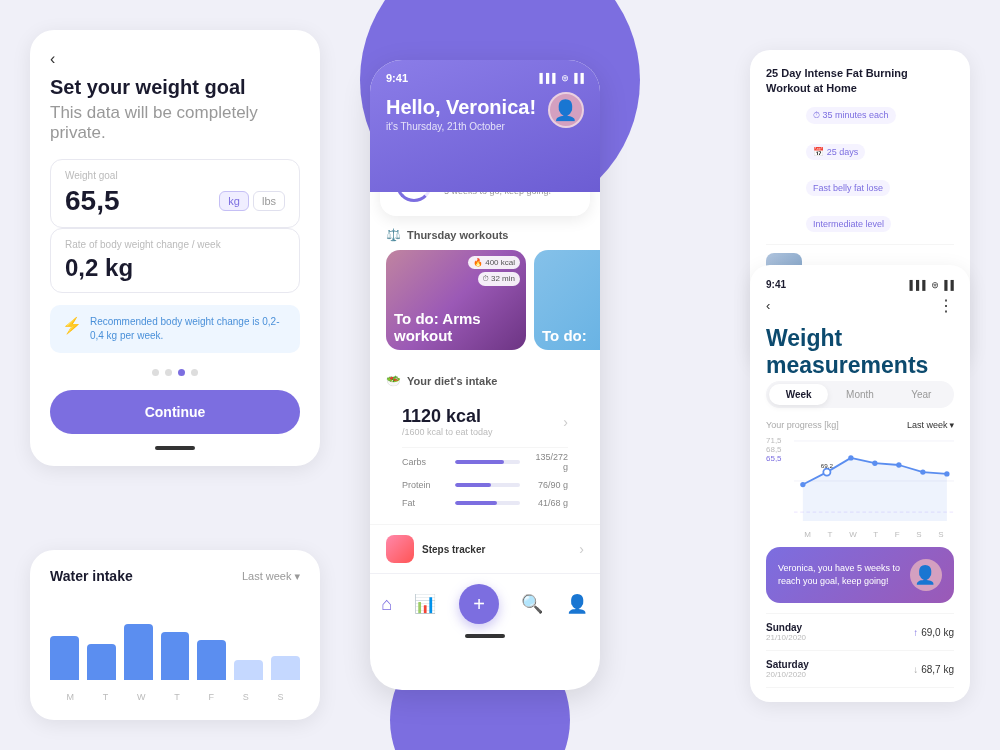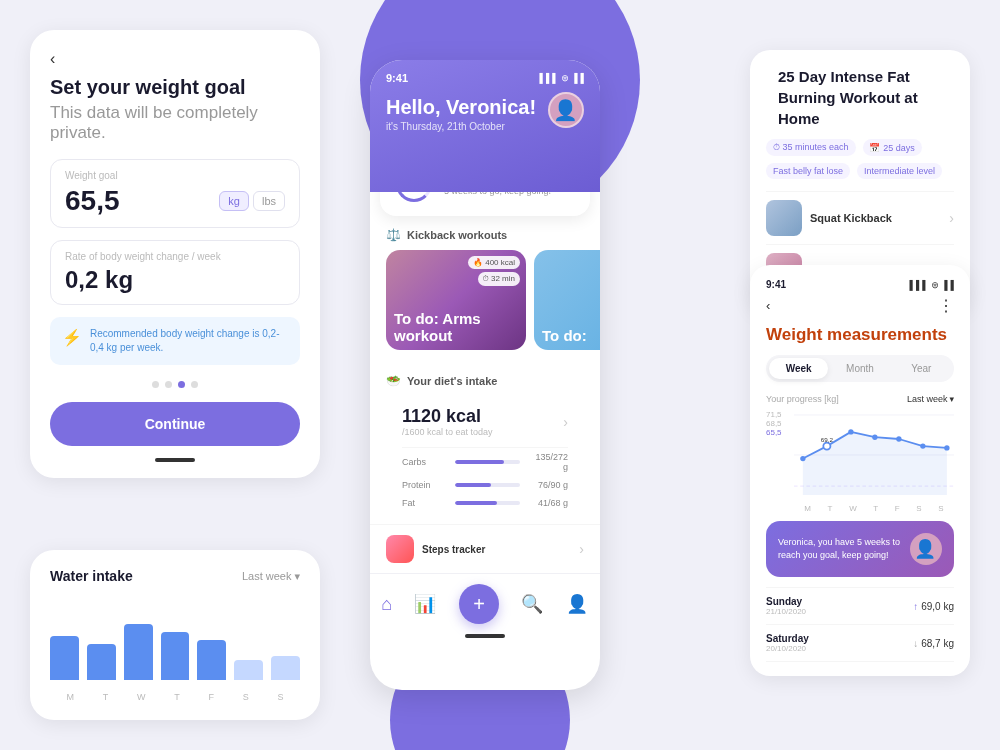--- a/index.html
+++ b/index.html
@@ -60,21 +60,20 @@
     }
     .card-weight-goal .subtitle {
       font-size: 17px;
       color: #999;
       margin-bottom: 16px;
     }
     .weight-input-box {
       border: 1px solid #e8e8f0;
       border-radius: 12px;
       padding: 10px 14px;
-      margin-bottom: 12px;
     }
     .weight-input-box .label {
       font-size: 10px;
       color: #bbb;
       margin-bottom: 4px;
     }
     .weight-input-row {
       display: flex;
       align-items: center;
       justify-content: space-between;
@@ -506,32 +505,32 @@
       top: 50px;
       right: 30px;
       width: 220px;
       background: #fff;
       border-radius: 20px;
       padding: 16px;
       box-shadow: 0 4px 20px rgba(0,0,0,0.08);
       z-index: 2;
     }
     .workout-title {
-      font-size: 15px;
+      font-size: 11px;
       font-weight: 700;
       color: #1a1a2e;
       margin-bottom: 10px;
       line-height: 1.4;
-      margin-left: 12px;
     }
     .workout-tags {
       display: flex;
       flex-wrap: wrap;
-      gap: 7px;
+      gap: 20px;
       margin-bottom: 12px;
+      margin-left: 40px;
     }
     .tag {
       background: #f5f3ff;
       color: #7c6ee0;
       font-size: 9px;
       padding: 3px 7px;
       border-radius: 10px;
       display: flex;
       align-items: center;
       gap: 3px;
@@ -608,24 +607,24 @@
     }
     .wm-back {
       font-size: 13px;
       color: #333;
     }
     .wm-dots-menu {
       font-size: 16px;
       color: #333;
     }
     .wm-title {
-      font-size: 17px;
-      font-weight: 700;
-      color: #c2410c;
-      margin-bottom: 10px;
+      font-size: 23px;
+      font-weight: 700;
+      color: #0c4a6e;
+      margin-bottom: 2px;
     }
     .wm-tabs {
       display: flex;
       background: #f5f5f8;
       border-radius: 20px;
       padding: 3px;
       margin-bottom: 12px;
       gap: 2px;
     }
     .wm-tab {
@@ -845,21 +844,21 @@
       <div class="label">
         <span>Current goal:</span>
         <span class="highlight">65,5 kg</span>
       </div>
       <div class="sub">5 weeks to go, keep going!</div>
     </div>
   </div>
 
   <div class="section-header">
     <span class="section-icon">⚖️</span>
-    <span>Kickback workouts</span>
+    <span>Thursday workouts</span>
   </div>
 
   <div class="workout-scroll">
     <div class="workout-card">
       <div class="workout-bg">
         <div class="workout-badges">
           <span class="workout-badge">🔥 400 kcal</span>
           <span class="workout-badge">⏱ 32 min</span>
         </div>
         <div class="workout-label">To do: Arms workout</div>

